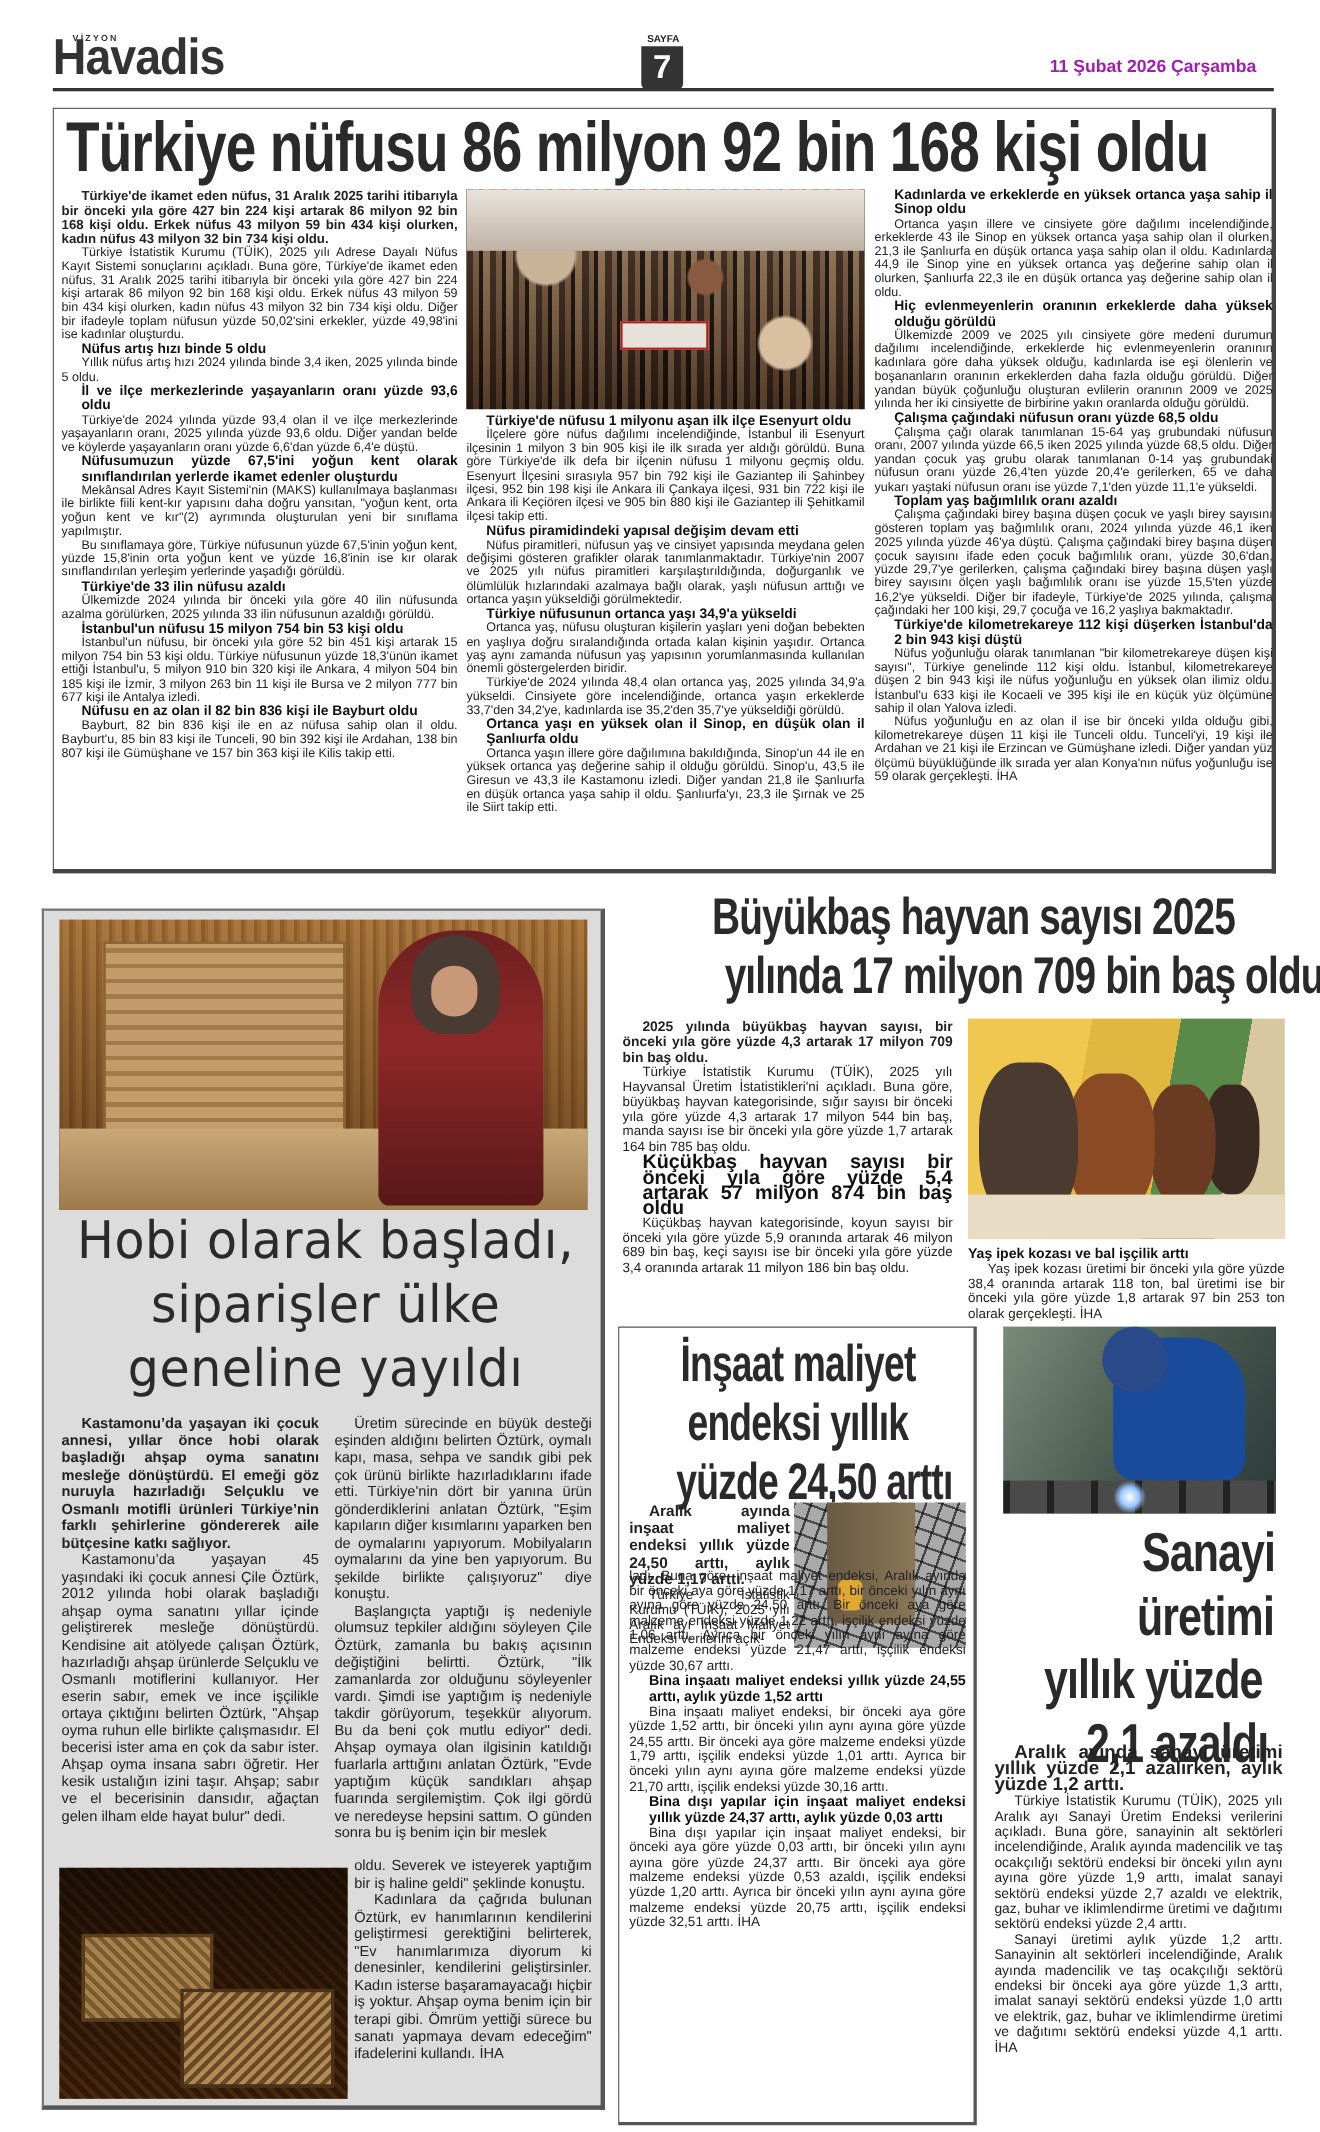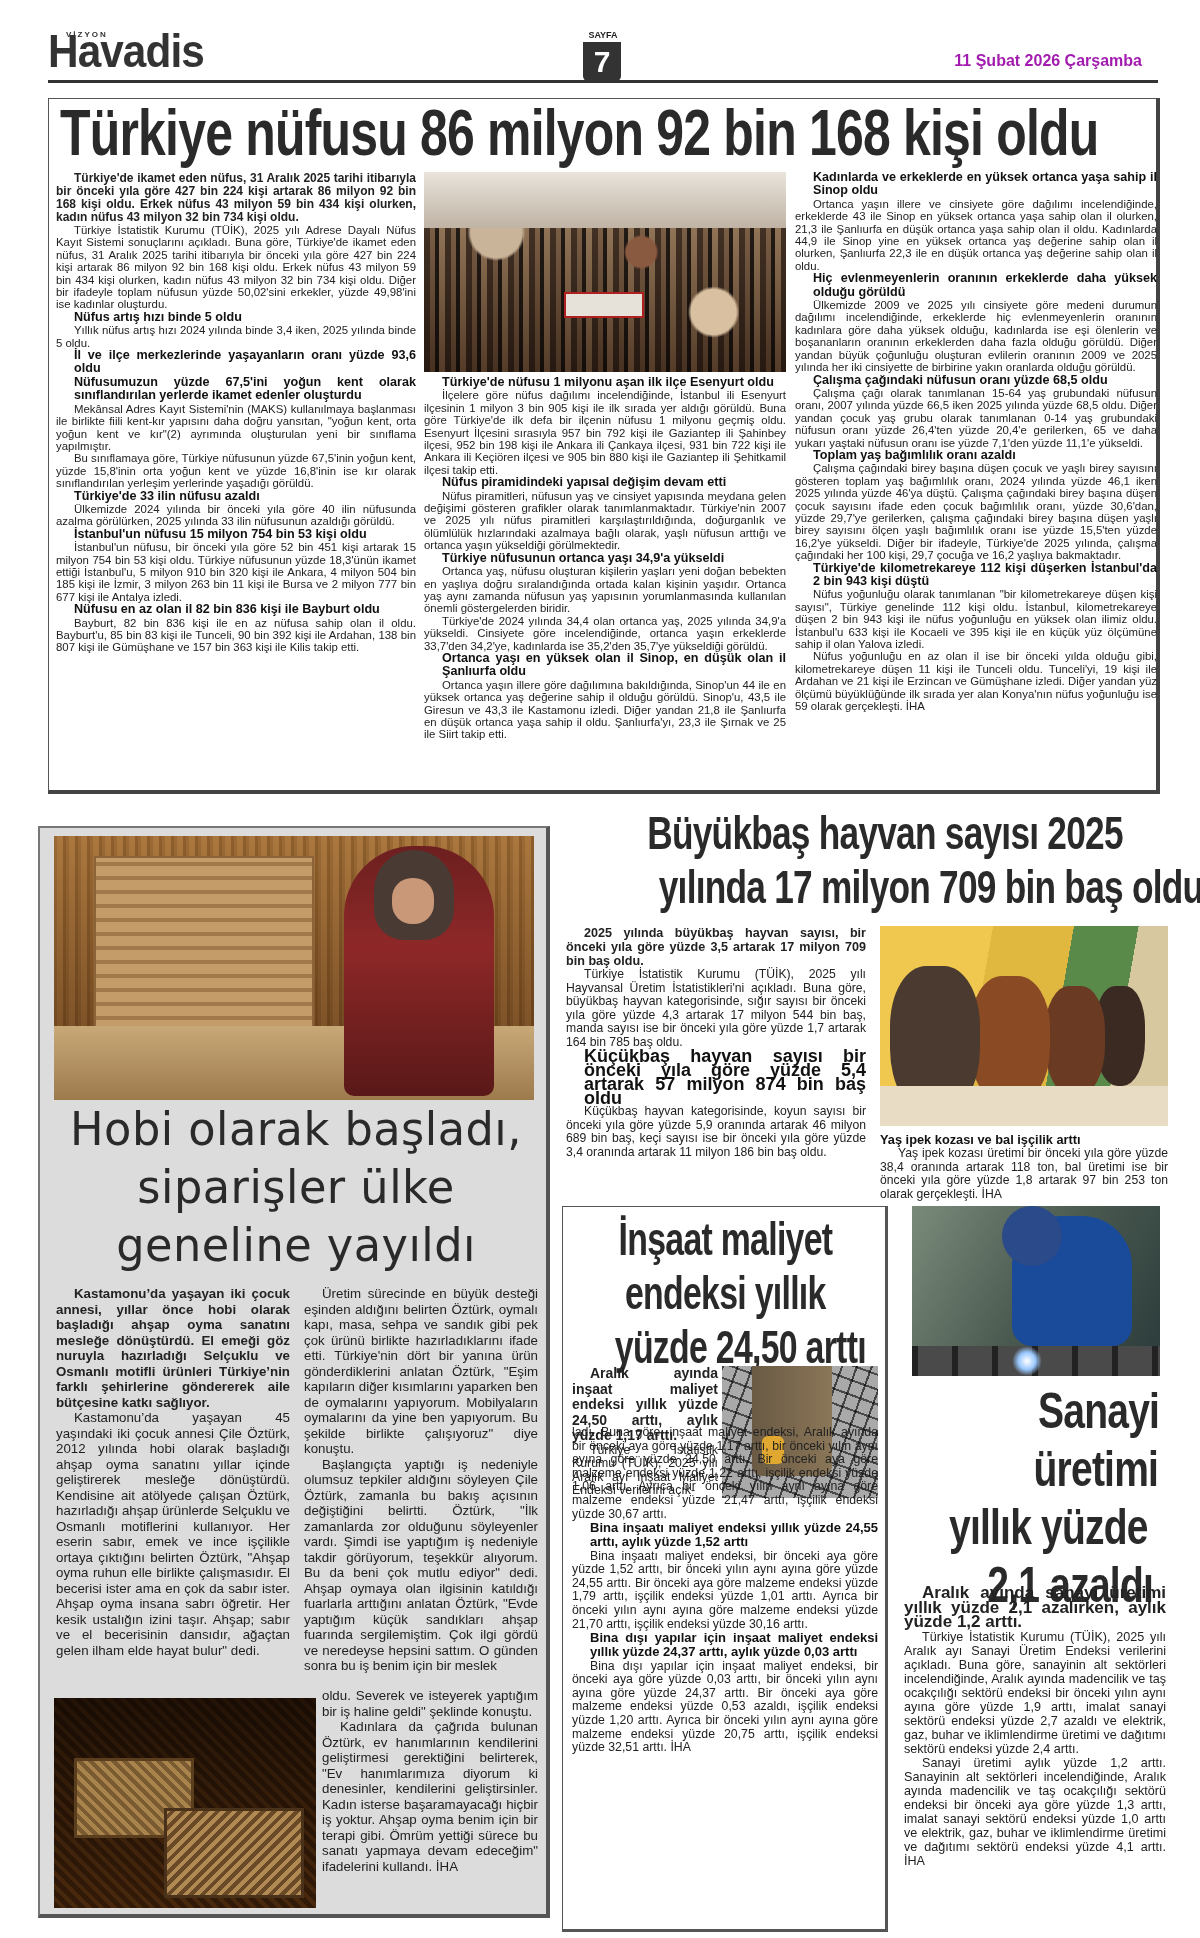--- a/index.html
+++ b/index.html
@@ -105,20 +105,21 @@
 <div class="abs" id="rule"></div>
 
 <div class="abs" id="main-frame"></div>
 <h1 class="abs cond" id="main-title">Türkiye nüfusu 86 milyon 92 bin 168 kişi oldu</h1>
 <div class="col" id="col1">
     <p class="lead">Türkiye'de ikamet eden nüfus, 31 Aralık 2025 tarihi itibarıyla bir önceki yıla göre 427 bin 224 kişi artarak 86 milyon 92 bin 168 kişi oldu. Erkek nüfus 43 milyon 59 bin 434 kişi olurken, kadın nüfus 43 milyon 32 bin 734 kişi oldu.</p>
     <p>Türkiye İstatistik Kurumu (TÜİK), 2025 yılı Adrese Dayalı Nüfus Kayıt Sistemi sonuçlarını açıkladı. Buna göre, Türkiye'de ikamet eden nüfus, 31 Aralık 2025 tarihi itibarıyla bir önceki yıla göre 427 bin 224 kişi artarak 86 milyon 92 bin 168 kişi oldu. Erkek nüfus 43 milyon 59 bin 434 kişi olurken, kadın nüfus 43 milyon 32 bin 734 kişi oldu. Diğer bir ifadeyle toplam nüfusun yüzde 50,02'sini erkekler, yüzde 49,98'ini ise kadınlar oluşturdu.</p>
     <h4>Nüfus artış hızı binde 5 oldu</h4>
     <p>Yıllık nüfus artış hızı 2024 yılında binde 3,4 iken, 2025 yılında binde 5 oldu.</p>
     <h4>İl ve ilçe merkezlerinde yaşayanların oranı yüzde 93,6 oldu</h4>
+    <p>Türkiye'de 2024 yılında yüzde 93,4 olan il ve ilçe merkezlerinde yaşayanların oranı, 2025 yılında yüzde 93,6 oldu. Diğer yandan belde ve köylerde yaşayanların oranı yüzde 6,6'dan yüzde 6,4'e düştü.</p>
     <h4>Nüfusumuzun yüzde 67,5'ini yoğun kent olarak sınıflandırılan yerlerde ikamet edenler oluşturdu</h4>
     <p>Mekânsal Adres Kayıt Sistemi'nin (MAKS) kullanılmaya başlanması ile birlikte fiili kent-kır yapısını daha doğru yansıtan, "yoğun kent, orta yoğun kent ve kır"(2) ayrımında oluşturulan yeni bir sınıflama yapılmıştır.</p>
     <p>Bu sınıflamaya göre, Türkiye nüfusunun yüzde 67,5'inin yoğun kent, yüzde 15,8'inin orta yoğun kent ve yüzde 16,8'inin ise kır olarak sınıflandırılan yerleşim yerlerinde yaşadığı görüldü.</p>
     <h4>Türkiye'de 33 ilin nüfusu azaldı</h4>
     <p>Ülkemizde 2024 yılında bir önceki yıla göre 40 ilin nüfusunda azalma görülürken, 2025 yılında 33 ilin nüfusunun azaldığı görüldü.</p>
     <h4>İstanbul'un nüfusu 15 milyon 754 bin 53 kişi oldu</h4>
     <p>İstanbul'un nüfusu, bir önceki yıla göre 52 bin 451 kişi artarak 15 milyon 754 bin 53 kişi oldu. Türkiye nüfusunun yüzde 18,3'ünün ikamet ettiği İstanbul'u, 5 milyon 910 bin 320 kişi ile Ankara, 4 milyon 504 bin 185 kişi ile İzmir, 3 milyon 263 bin 11 kişi ile Bursa ve 2 milyon 777 bin 677 kişi ile Antalya izledi.</p>
     <h4>Nüfusu en az olan il 82 bin 836 kişi ile Bayburt oldu</h4>
     <p>Bayburt, 82 bin 836 kişi ile en az nüfusa sahip olan il oldu. Bayburt'u, 85 bin 83 kişi ile Tunceli, 90 bin 392 kişi ile Ardahan, 138 bin 807 kişi ile Gümüşhane ve 157 bin 363 kişi ile Kilis takip etti.</p>
   </div>
@@ -126,21 +127,21 @@
   <div class="sky"></div>
   <div class="sign"></div>
 </div>
 <div class="col" id="col2">
     <h4>Türkiye'de nüfusu 1 milyonu aşan ilk ilçe Esenyurt oldu</h4>
     <p>İlçelere göre nüfus dağılımı incelendiğinde, İstanbul ili Esenyurt ilçesinin 1 milyon 3 bin 905 kişi ile ilk sırada yer aldığı görüldü. Buna göre Türkiye'de ilk defa bir ilçenin nüfusu 1 milyonu geçmiş oldu. Esenyurt İlçesini sırasıyla 957 bin 792 kişi ile Gaziantep ili Şahinbey ilçesi, 952 bin 198 kişi ile Ankara ili Çankaya ilçesi, 931 bin 722 kişi ile Ankara ili Keçiören ilçesi ve 905 bin 880 kişi ile Gaziantep ili Şehitkamil ilçesi takip etti.</p>
     <h4>Nüfus piramidindeki yapısal değişim devam etti</h4>
     <p>Nüfus piramitleri, nüfusun yaş ve cinsiyet yapısında meydana gelen değişimi gösteren grafikler olarak tanımlanmaktadır. Türkiye'nin 2007 ve 2025 yılı nüfus piramitleri karşılaştırıldığında, doğurganlık ve ölümlülük hızlarındaki azalmaya bağlı olarak, yaşlı nüfusun arttığı ve ortanca yaşın yükseldiği görülmektedir.</p>
     <h4>Türkiye nüfusunun ortanca yaşı 34,9'a yükseldi</h4>
     <p>Ortanca yaş, nüfusu oluşturan kişilerin yaşları yeni doğan bebekten en yaşlıya doğru sıralandığında ortada kalan kişinin yaşıdır. Ortanca yaş aynı zamanda nüfusun yaş yapısının yorumlanmasında kullanılan önemli göstergelerden biridir.</p>
-    <p>Türkiye'de 2024 yılında 34,4 olan ortanca yaş, 2025 yılında 34,9'a yükseldi. Cinsiyete göre incelendiğinde, ortanca yaşın erkeklerde 33,7'den 34,2'ye, kadınlarda ise 35,2'den 35,7'ye yükseldiği görüldü.</p>
+    <p>Türkiye'de 2024 yılında 48,4 olan ortanca yaş, 2025 yılında 34,9'a yükseldi. Cinsiyete göre incelendiğinde, ortanca yaşın erkeklerde 33,7'den 34,2'ye, kadınlarda ise 35,2'den 35,7'ye yükseldiği görüldü.</p>
     <h4>Ortanca yaşı en yüksek olan il Sinop, en düşük olan il Şanlıurfa oldu</h4>
     <p>Ortanca yaşın illere göre dağılımına bakıldığında, Sinop'un 44 ile en yüksek ortanca yaş değerine sahip il olduğu görüldü. Sinop'u, 43,5 ile Giresun ve 43,3 ile Kastamonu izledi. Diğer yandan 21,8 ile Şanlıurfa en düşük ortanca yaşa sahip il oldu. Şanlıurfa'yı, 23,3 ile Şırnak ve 25 ile Siirt takip etti.</p>
   </div>
 <div class="col" id="col3">
     <h4>Kadınlarda ve erkeklerde en yüksek ortanca yaşa sahip il Sinop oldu</h4>
     <p>Ortanca yaşın illere ve cinsiyete göre dağılımı incelendiğinde, erkeklerde 43 ile Sinop en yüksek ortanca yaşa sahip olan il olurken, 21,3 ile Şanlıurfa en düşük ortanca yaşa sahip olan il oldu. Kadınlarda 44,9 ile Sinop yine en yüksek ortanca yaş değerine sahip olan il olurken, Şanlıurfa 22,3 ile en düşük ortanca yaş değerine sahip olan il oldu.</p>
     <h4>Hiç evlenmeyenlerin oranının erkeklerde daha yüksek olduğu görüldü</h4>
     <p>Ülkemizde 2009 ve 2025 yılı cinsiyete göre medeni durumun dağılımı incelendiğinde, erkeklerde hiç evlenmeyenlerin oranının kadınlara göre daha yüksek olduğu, kadınlarda ise eşi ölenlerin ve boşananların oranının erkeklerden daha fazla olduğu görüldü. Diğer yandan büyük çoğunluğu oluşturan evlilerin oranının 2009 ve 2025 yılında her iki cinsiyette de birbirine yakın oranlarda olduğu görüldü.</p>
     <h4>Çalışma çağındaki nüfusun oranı yüzde 68,5 oldu</h4>
     <p>Çalışma çağı olarak tanımlanan 15-64 yaş grubundaki nüfusun oranı, 2007 yılında yüzde 66,5 iken 2025 yılında yüzde 68,5 oldu. Diğer yandan çocuk yaş grubu olarak tanımlanan 0-14 yaş grubundaki nüfusun oranı yüzde 26,4'ten yüzde 20,4'e gerilerken, 65 ve daha yukarı yaştaki nüfusun oranı ise yüzde 7,1'den yüzde 11,1'e yükseldi.</p>
@@ -175,21 +176,21 @@
 <div class="col" id="hobi-col2b">
     <p style="text-indent: 0px;">oldu. Severek ve isteyerek yaptığım bir iş haline geldi" şeklinde konuştu.</p>
     <p>Kadınlara da çağrıda bulunan Öztürk, ev hanımlarının kendilerini geliştirmesi gerektiğini belirterek, "Ev hanımlarımıza diyorum ki denesinler, kendilerini geliştirsinler. Kadın isterse başaramayacağı hiçbir iş yoktur. Ahşap oyma benim için bir terapi gibi. Ömrüm yettiği sürece bu sanatı yapmaya devam edeceğim" ifadelerini kullandı. İHA</p>
   </div>
 
 <h2 class="abs cond" id="hayvan-title">
   <span>Büyükbaş hayvan sayısı 2025</span><br>
   <span>yılında 17 milyon 709 bin baş oldu</span>
 </h2>
 <div class="col" id="hayvan-col">
-    <p class="lead">2025 yılında büyükbaş hayvan sayısı, bir önceki yıla göre yüzde 3,5 artarak 17 milyon 709 bin baş oldu.</p>
+    <p class="lead">2025 yılında büyükbaş hayvan sayısı, bir önceki yıla göre yüzde 4,3 artarak 17 milyon 709 bin baş oldu.</p>
     <p>Türkiye İstatistik Kurumu (TÜİK), 2025 yılı Hayvansal Üretim İstatistikleri'ni açıkladı. Buna göre, büyükbaş hayvan kategorisinde, sığır sayısı bir önceki yıla göre yüzde 4,3 artarak 17 milyon 544 bin baş, manda sayısı ise bir önceki yıla göre yüzde 1,7 artarak 164 bin 785 baş oldu.</p>
     <h4>Küçükbaş hayvan sayısı bir önceki yıla göre yüzde 5,4 artarak 57 milyon 874 bin baş oldu</h4>
     <p>Küçükbaş hayvan kategorisinde, koyun sayısı bir önceki yıla göre yüzde 5,9 oranında artarak 46 milyon 689 bin baş, keçi sayısı ise bir önceki yıla göre yüzde 3,4 oranında artarak 11 milyon 186 bin baş oldu.</p>
   </div>
 <div class="photo" id="cow-photo">
   <div class="cow c4"></div>
   <div class="cow c3"></div>
   <div class="cow c2"></div>
   <div class="cow c1"></div>
   <div class="rail"></div>

